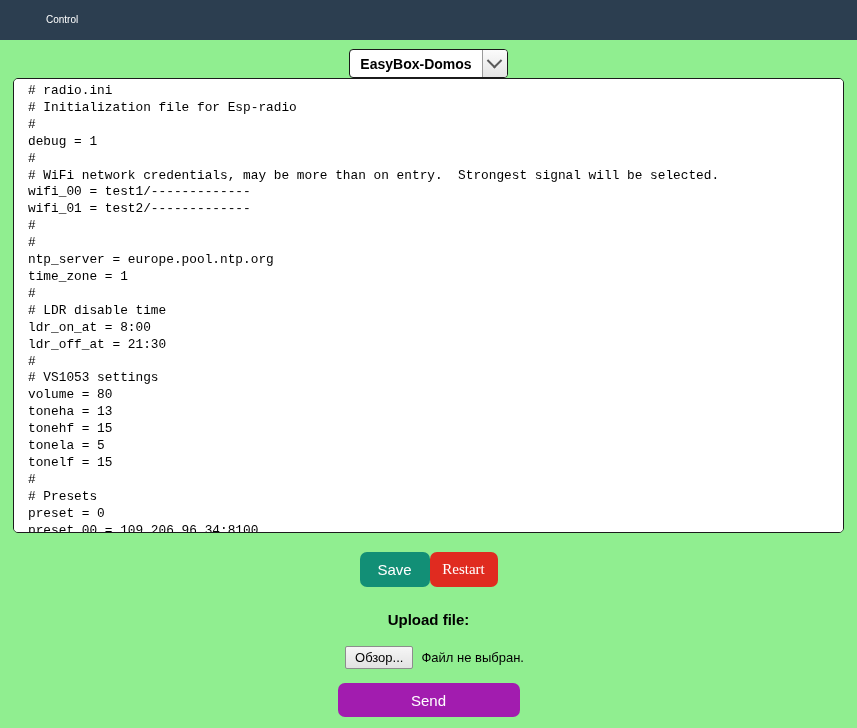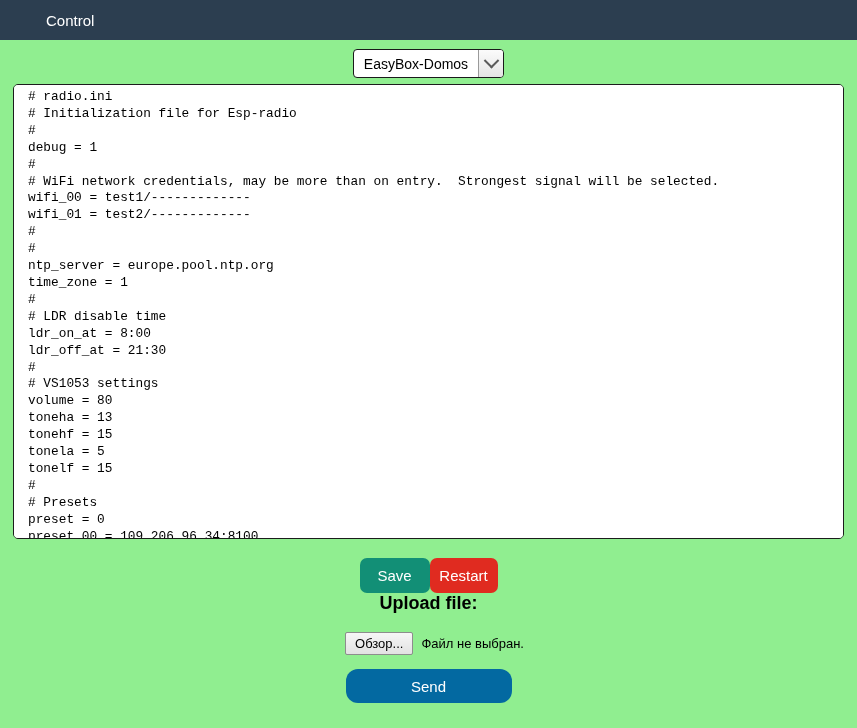--- a/index.html
+++ b/index.html
@@ -21,36 +21,36 @@
     display: flex;
     align-items: stretch;
     padding-left: 30px;
     box-sizing: border-box;
   }
   .nav-item {
     display: flex;
     align-items: center;
     padding: 0 16px;
     color: #ffffff;
-    font-size: 15px;
+    font-size: 10px;
     line-height: 1;
     cursor: pointer;
     user-select: none;
     white-space: nowrap;
   }
   .nav-item.active {
     background: #111111;
   }
 
   
   .select-row {
     display: flex;
     justify-content: center;
     padding-top: 9px;
-    padding-bottom: 6px;
+    font-weight: bold;
   }
   .select-wrap {
     position: relative;
     display: inline-flex;
     align-items: stretch;
     height: 29px;
     border: 1px solid #1a1a1a;
     border-radius: 4px;
     background: #ffffff;
     box-sizing: border-box;
@@ -137,28 +137,30 @@
   }
   .btn-save {
     width: 70px;
     height: 35px;
     background: #128f76;
   }
   .btn-restart {
     width: 68px;
     height: 35px;
     background: #e02b20;
+    font-family: Liberation Serif, serif;
   }
 
   
   .upload-title {
     text-align: center;
-    font-size: 18px;
+    font-size: 15px;
     font-weight: bold;
     color: #000000;
+    margin-top: 24px;
   }
   .file-row {
     display: flex;
     justify-content: center;
     align-items: center;
     margin-top: 18px;
     gap: 8px;
     margin-left: 12px;
   }
   .file-browse {
@@ -176,24 +178,24 @@
     font-size: 13px;
     color: #000000;
     white-space: nowrap;
   }
   .send-row {
     display: flex;
     justify-content: center;
     margin-top: 14px;
   }
   .btn-send {
-    width: 166px;
+    width: 182px;
     height: 34px;
-    background: #0369a1;
-    border-radius: 12px;
+    background: #a21caf;
+    border-radius: 7px;
   }
 </style>
 </head>
 <body>
 
 <div class="navbar">
   <div class="nav-item">Control</div>
 </div>
 
 <div class="select-row">

